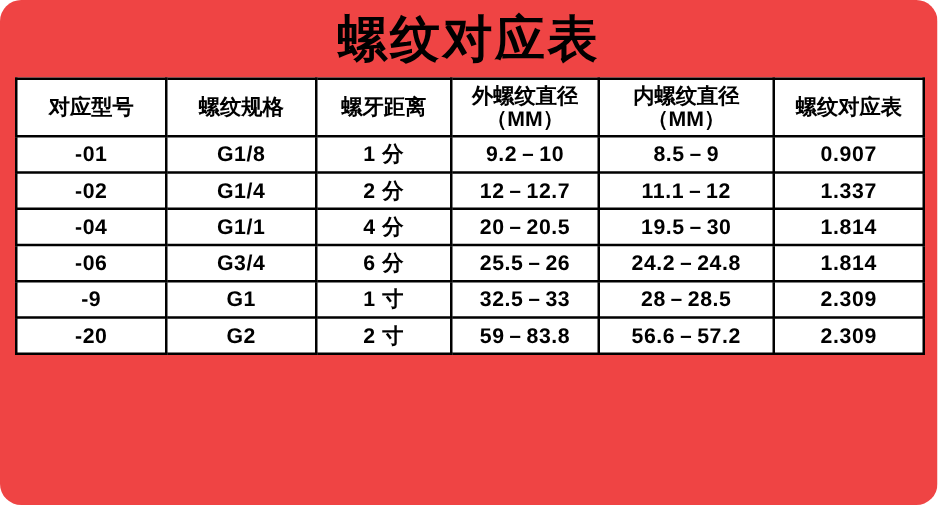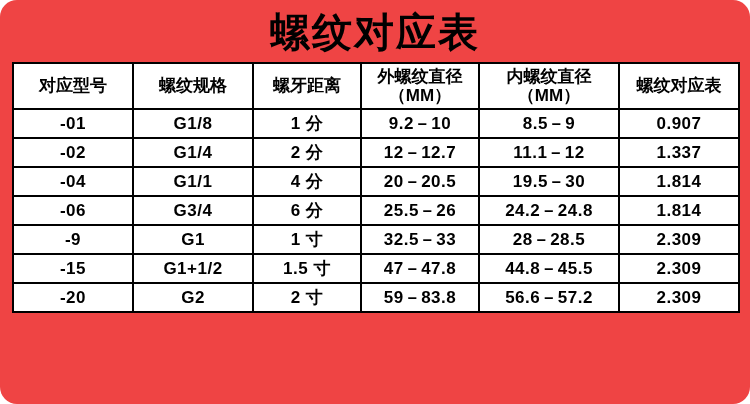--- a/index.html
+++ b/index.html
@@ -146,28 +146,20 @@
         </tr>
         <tr>
           <td>-9</td>
           <td>G1</td>
           <td>1 寸</td>
           <td>32.5－33</td>
           <td>28－28.5</td>
           <td>2.309</td>
         </tr>
         <tr>
-          <td>-15</td>
-          <td>G1+1/2</td>
-          <td>1.5 寸</td>
-          <td>47－47.8</td>
-          <td>44.8－45.5</td>
-          <td>2.309</td>
-        </tr>
-        <tr>
           <td>-20</td>
           <td>G2</td>
           <td>2 寸</td>
           <td>59－83.8</td>
           <td>56.6－57.2</td>
           <td>2.309</td>
         </tr>
       </tbody>
     </table>
   </div>

